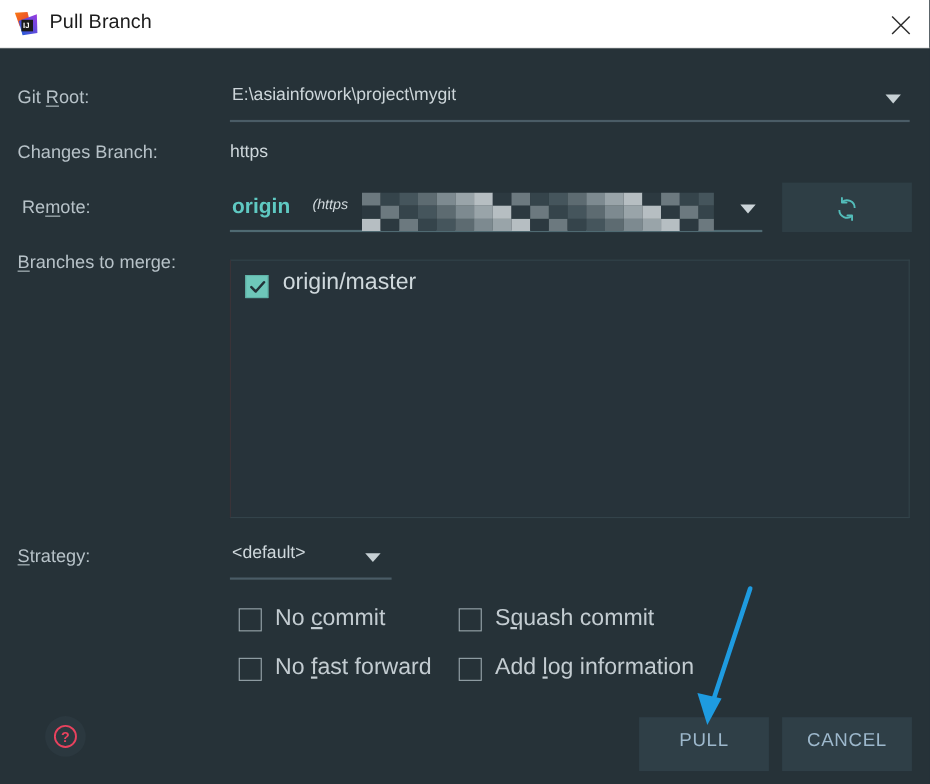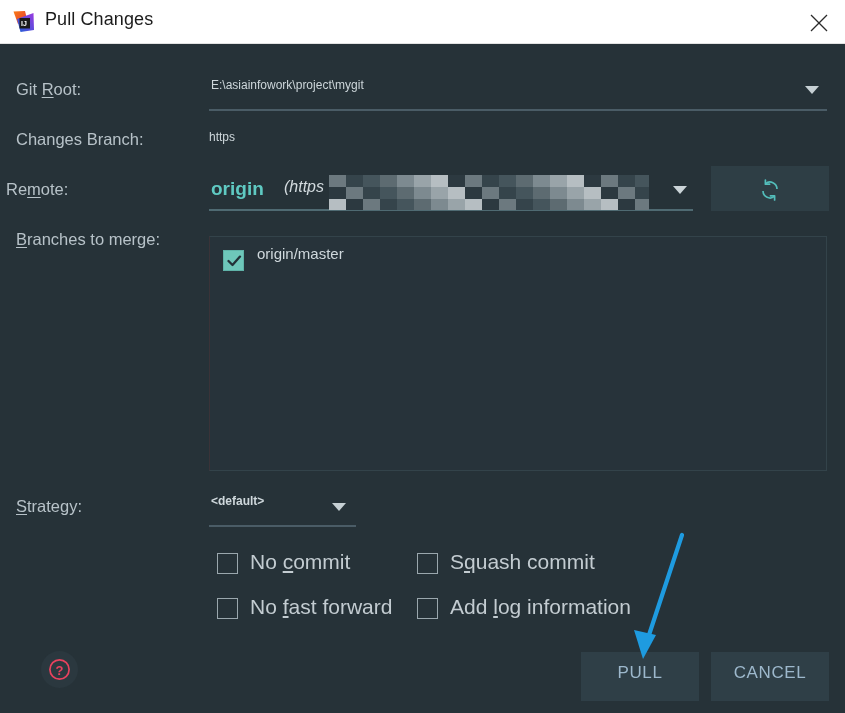--- a/index.html
+++ b/index.html
@@ -58,21 +58,21 @@
   .lbl {
     position: absolute;
     font-size: 16.5px;
     color: #b7c2c8;
     white-space: nowrap;
   }
   .lbl u { text-decoration: underline; text-underline-offset: 2px; }
 
   .val {
     position: absolute;
-    font-size: 12px;
+    font-size: 16px;
     color: #cfd8dc;
     white-space: nowrap;
   }
 
   
   #git-root-field {
     position: absolute;
     left: 209px; top: 31px;
     width: 618px; height: 34px;
     border-bottom: 2px solid #4a5c66;
@@ -100,21 +100,21 @@
     position: absolute;
     left: 2px; top: 3px;
     font-size: 19px;
     font-weight: bold;
     color: #5fc9c2;
     white-space: nowrap;
   }
   .remote-url {
     position: absolute;
     left: 75px; top: 3px;
-    font-size: 16px;
+    font-size: 13px;
     font-style: italic;
     color: #d2dade;
     white-space: nowrap;
     text-align: right;
   }
   
   .mosaic {
     position: absolute;
     left: 120px; top: 0px;
     width: 320px; height: 35px;
@@ -155,30 +155,29 @@
   }
   .chk {
     position: absolute;
     width: 21px; height: 21px;
     box-sizing: border-box;
   }
   .chk.on { background: #6ec7ba; border: 1px solid #5fb3a8; }
   .chk.off { background: transparent; border: 1.6px solid #9aa7ad; }
   .chk svg { position: absolute; left: 3px; top: 4px; }
   #branch-row .chk { left: 4px; top: 4px; }
-  #branch-row .val { left: 38px; top: -1px; font-size: 15px; color: #cfd8dc; }
+  #branch-row .val { left: 38px; top: -1px; font-size: 21px; color: #cfd8dc; }
 
   
   #strategy-field {
     position: absolute;
     left: 209px; top: 448px;
     width: 147px; height: 33px;
     border-bottom: 2px solid #4a5c66;
     cursor: pointer;
-    font-weight: bold;
   }
   #strategy-field .val { left: 2px; top: 2px; }
   #strategy-caret { right: 10px; top: 11px; }
 
   
   .opt {
     position: absolute;
     height: 26px;
     cursor: pointer;
     white-space: nowrap;
@@ -248,42 +247,42 @@
             <stop offset="1" stop-color="#9C3AE0"></stop>
         </linearGradient>
       </defs>
       <path d="M1.5 1.5 L13 1 L15 9 L6 14 Z" fill="url(#ijA)"></path>
       <path d="M5 9 L21.5 3 L22 20 L8.5 22 Z" fill="url(#ijB)"></path>
       <rect x="7.5" y="8" width="10.5" height="10.5" fill="#1a1a1a"></rect>
       <text x="9" y="15.5" font-family="Liberation Sans, sans-serif" font-size="7" font-weight="bold" fill="#ffffff">IJ</text>
     </svg>
   </span>
 
-  <div class="title-text">Pull Changes</div>
+  <div class="title-text">Pull Branch</div>
 
   <div class="close-btn">
     <svg width="20" height="20" viewBox="0 0 20 20">
       <line x1="2" y1="2" x2="18" y2="18" stroke="#2b2b2b" stroke-width="1.3"></line>
       <line x1="18" y1="2" x2="2" y2="18" stroke="#2b2b2b" stroke-width="1.3"></line>
     </svg>
   </div>
 </div>
 
 <div class="body">
 
   <div class="lbl" style="left:16px; top:36px;">Git <u>R</u>oot:</div>
   <div id="git-root-field">
     <div class="val">E:\asiainfowork\project\mygit</div>
     <span class="caret" id="git-root-caret"></span>
   </div>
 
   <div class="lbl" style="left:16px; top:86px;">Changes Branch:</div>
   <div class="val" style="left:209px; top:86px;">https</div>
 
-  <div class="lbl" style="left:6px; top:136px;">Re<u>m</u>ote:</div>
+  <div class="lbl" style="left:20px; top:136px;">Re<u>m</u>ote:</div>
   <div id="remote-field">
     <div class="remote-origin">origin</div>
     <div class="remote-url">(https</div>
     <div class="mosaic" id="mosaic">
         <i style="left: 0px; top: 0px; background: rgb(108, 121, 127);"></i>
         <i style="left: 17px; top: 0px; background: rgb(53, 68, 75);"></i>
         <i style="left: 34px; top: 0px; background: rgb(69, 85, 92);"></i>
         <i style="left: 51px; top: 0px; background: rgb(93, 107, 113);"></i>
         <i style="left: 68px; top: 0px; background: rgb(125, 138, 144);"></i>
         <i style="left: 85px; top: 0px; background: rgb(153, 164, 169);"></i>

